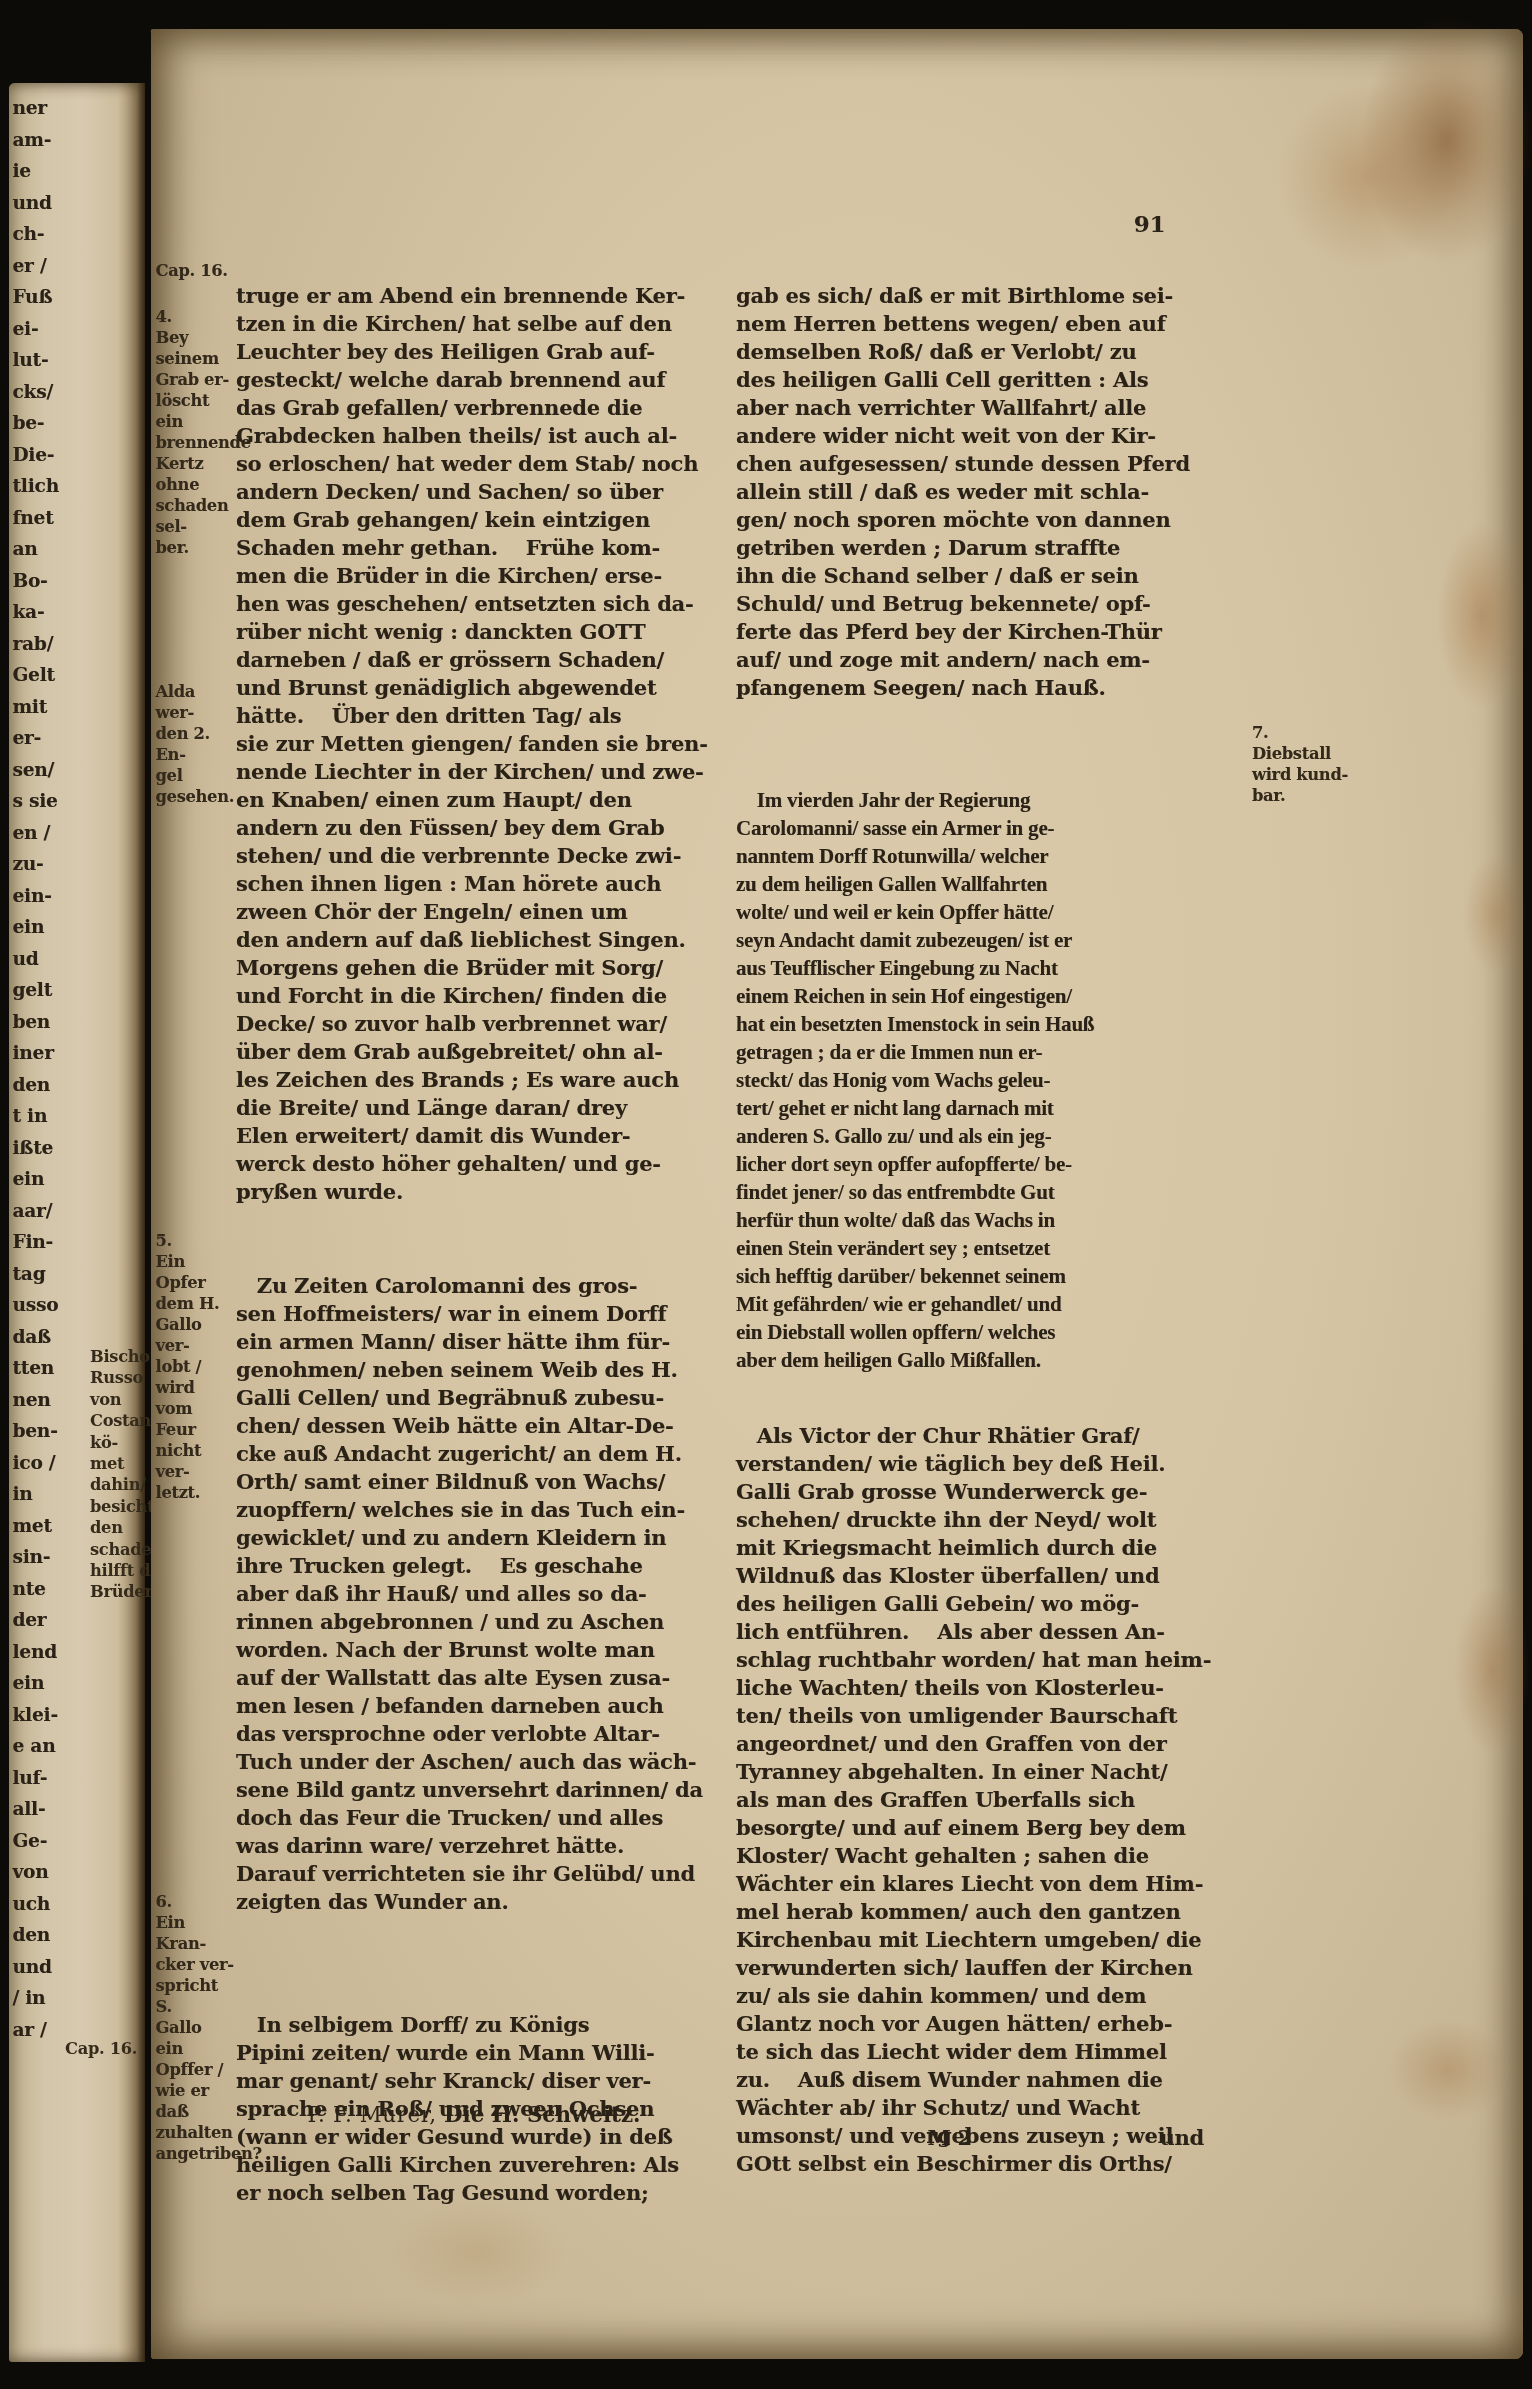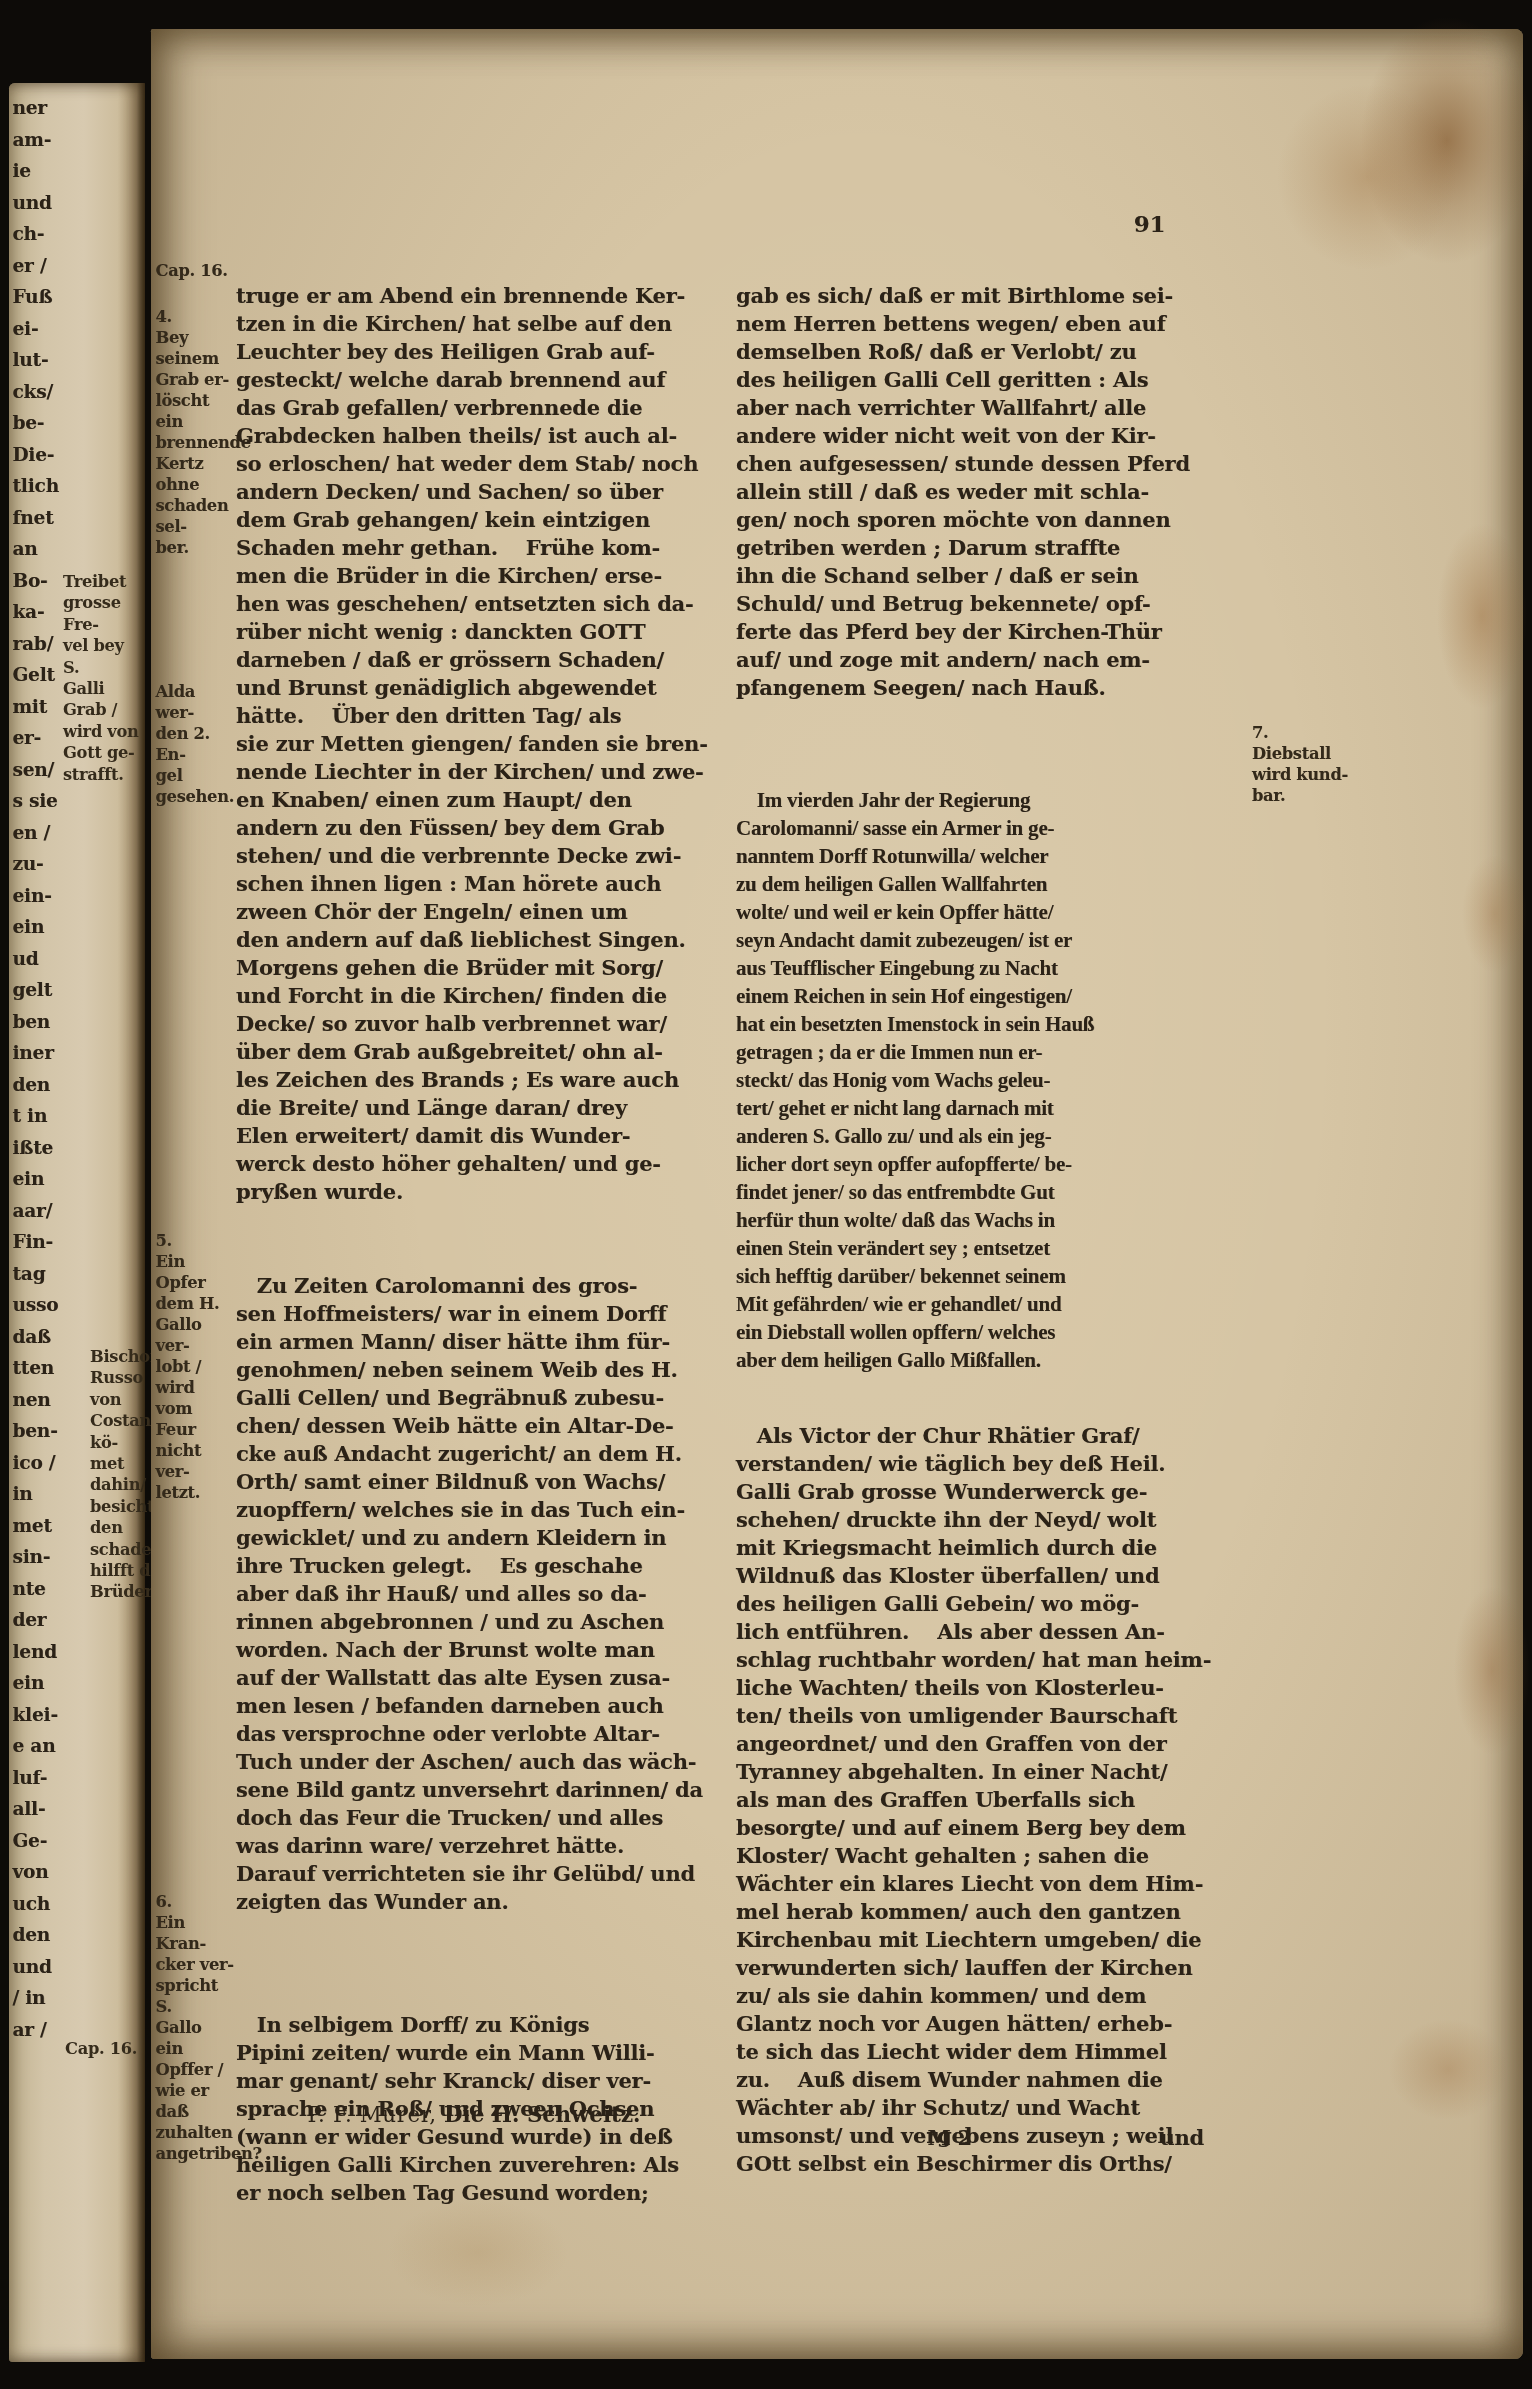--- a/index.html
+++ b/index.html
@@ -114,28 +114,20 @@
 e an
 luf-
 all-
 Ge-
 von
 uch
 den
 und
 / in
 ar /</div>
-    <div class="prev-note" style="left:54px;top:488px;width:82px;">Treibet
-grosse Fre-
-vel bey S.
-Galli
-Grab /
-wird von
-Gott ge-
-strafft.</div>
     <div class="prev-note" style="left:51px;top:1263px;width:88px;margin-left:30px;">Bischoff
 Russo von
 Costantz kö-
 met dahin/
 besichtiget
 den schaden
 hilfft den
 Brüdern.</div>
     <div class="prev-note" style="left:56px;top:1955px;width:84px;">Cap. 16.</div>
   </div>

